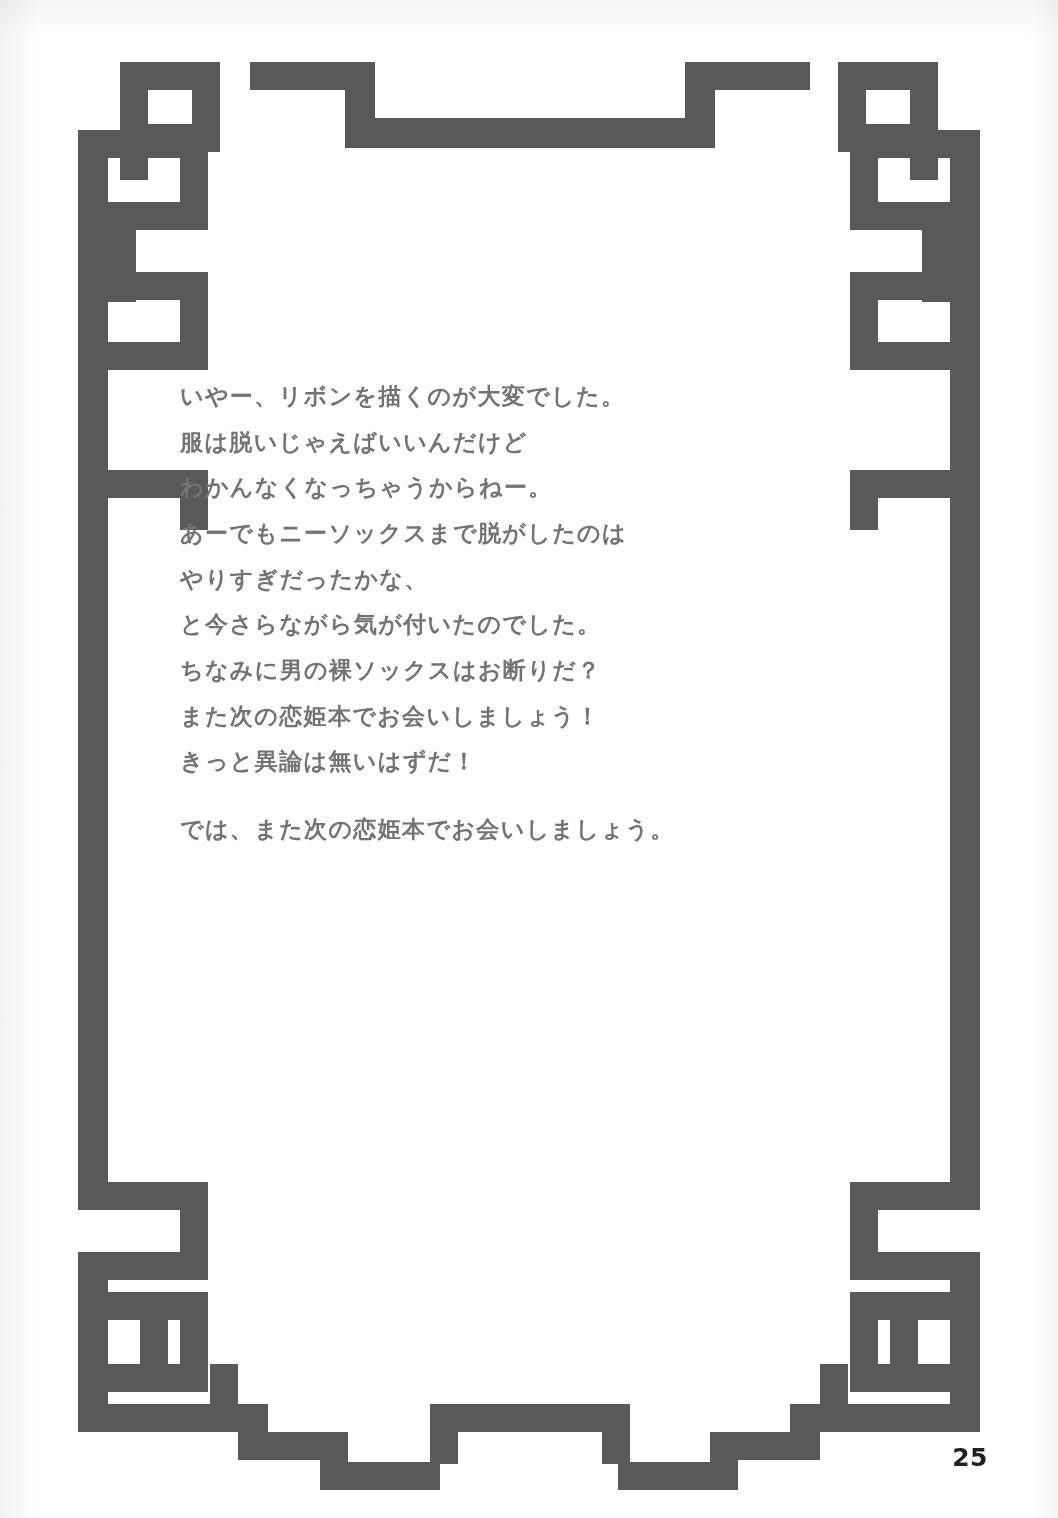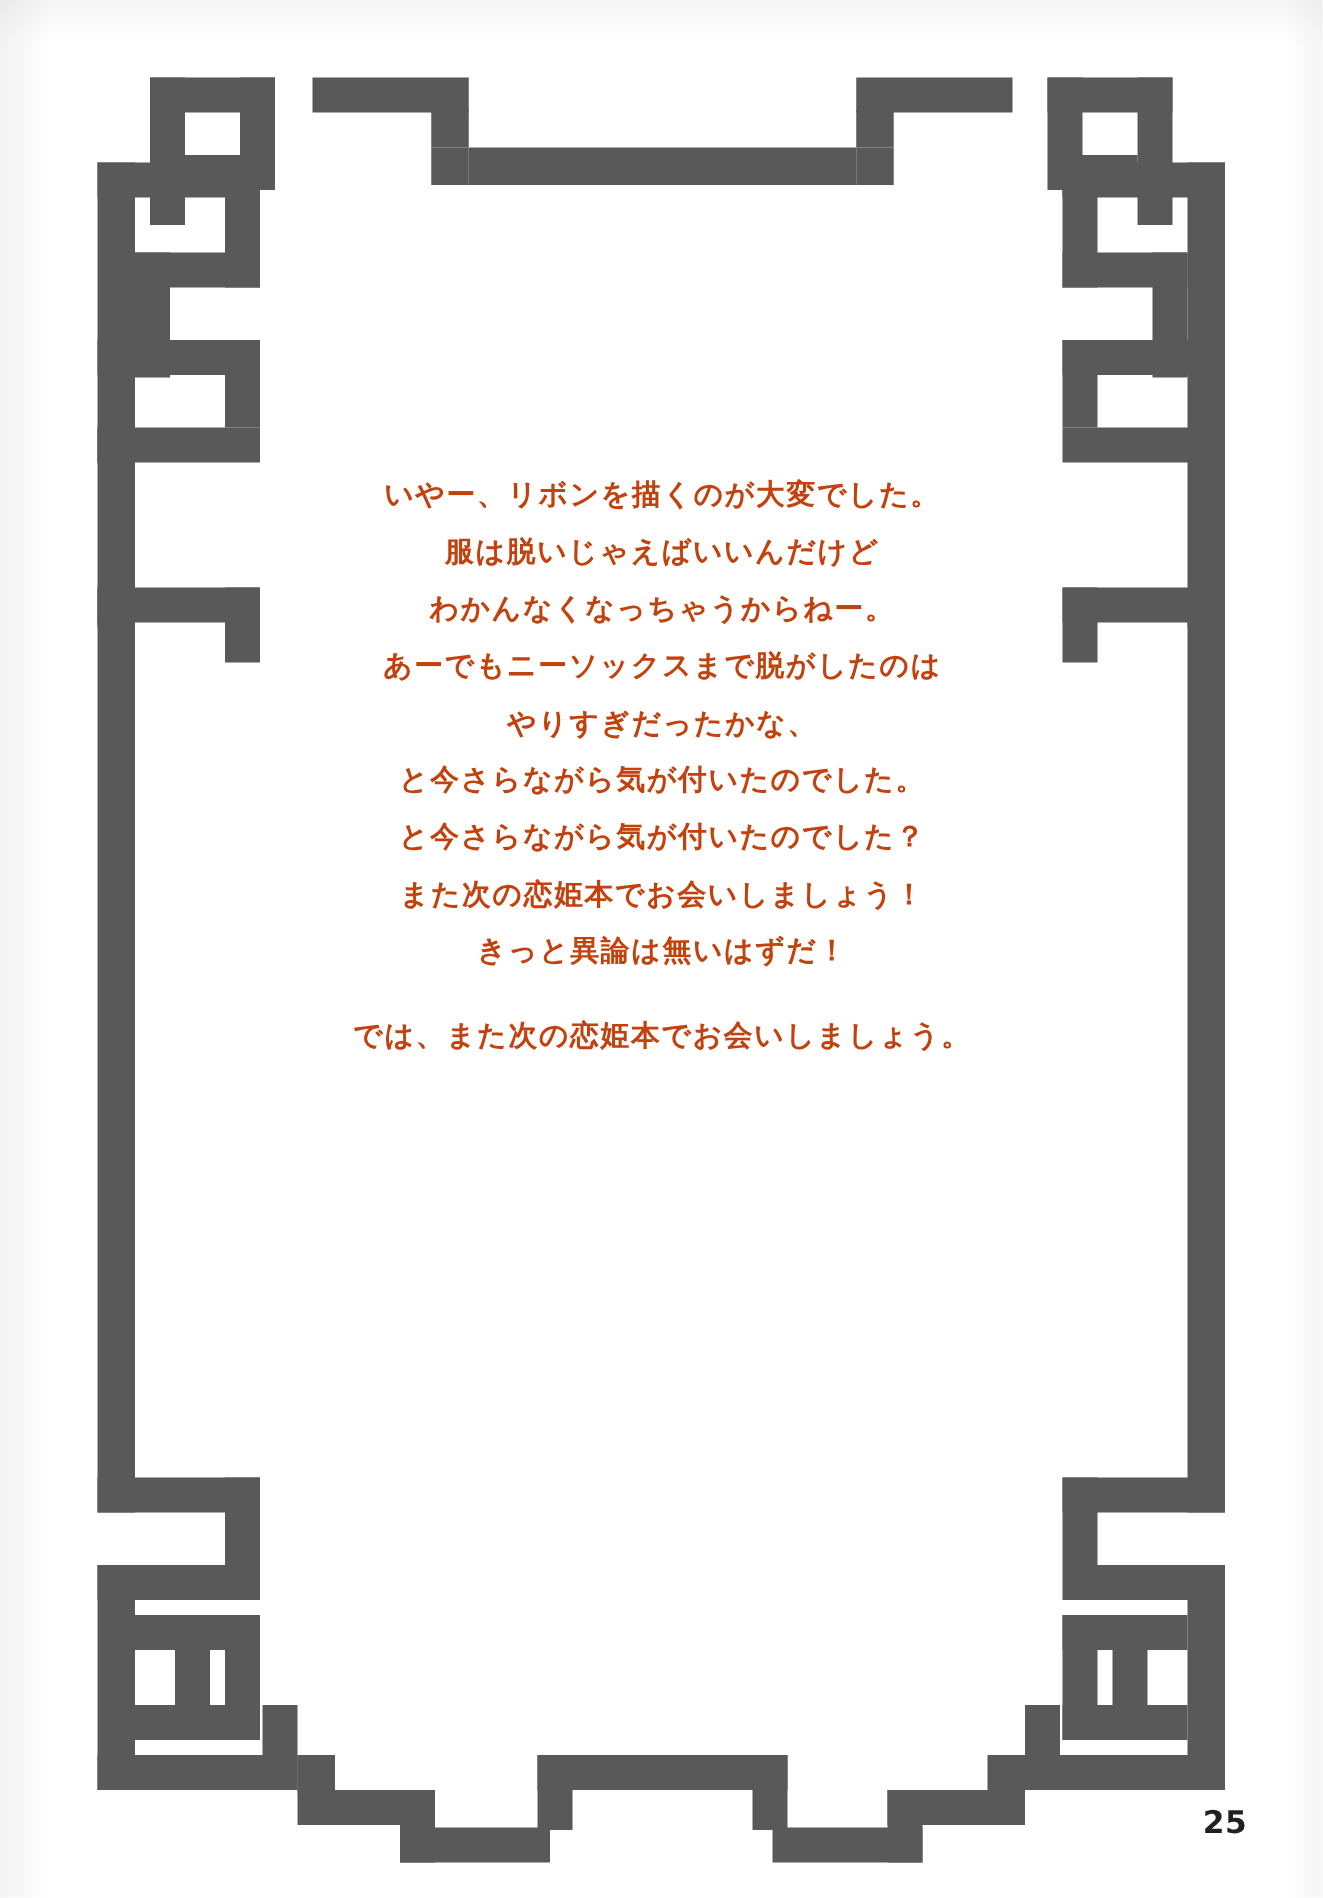--- a/index.html
+++ b/index.html
@@ -38,40 +38,39 @@
     top: 0;
     width: 1058px;
     height: 1518px;
   }
 
   .text-block {
     position: absolute;
     left: 180px;
     top: 380px;
     width: 700px;
-    text-align: center;
-    color: #c2410c;
+    color: #737373;
   }
 
   .text-block p {
     margin: 0 0 13px 0;
     font-size: 23px;
     line-height: 1.42;
     font-weight: bold;
     letter-spacing: 0.06em;
     white-space: pre;
   }
 
   .text-block p.spacer-before {
     margin-top: 35px;
   }
 
   .page-number {
     position: absolute;
-    right: 60px;
+    right: 70px;
     bottom: 46px;
     font-size: 25px;
     font-weight: bold;
     color: #231f20;
     letter-spacing: 0.02em;
   }
 </style>
 </head>
 <body>
 
@@ -167,21 +166,21 @@
 
   <div class="paper-tone"></div>
 
   <div class="text-block">
     <p>いやー、リボンを描くのが大変でした。</p>
     <p>服は脱いじゃえばいいんだけど</p>
     <p>わかんなくなっちゃうからねー。</p>
     <p>あーでもニーソックスまで脱がしたのは</p>
     <p>やりすぎだったかな、</p>
     <p>と今さらながら気が付いたのでした。</p>
-    <p>と今さらながら気が付いたのでした？</p>
+    <p>ちなみに男の裸ソックスはお断りだ？</p>
     <p>また次の恋姫本でお会いしましょう！</p>
     <p>きっと異論は無いはずだ！</p>
     <p class="spacer-before">では、また次の恋姫本でお会いしましょう。</p>
   </div>
 
   <div class="page-number">25</div>
 
 </div>
 
 </body></html>

